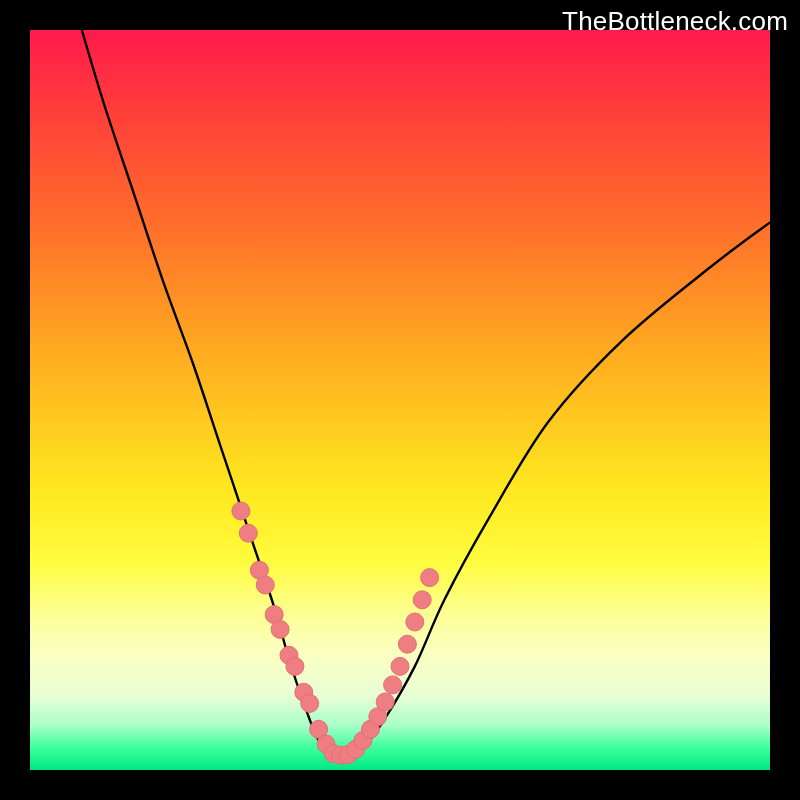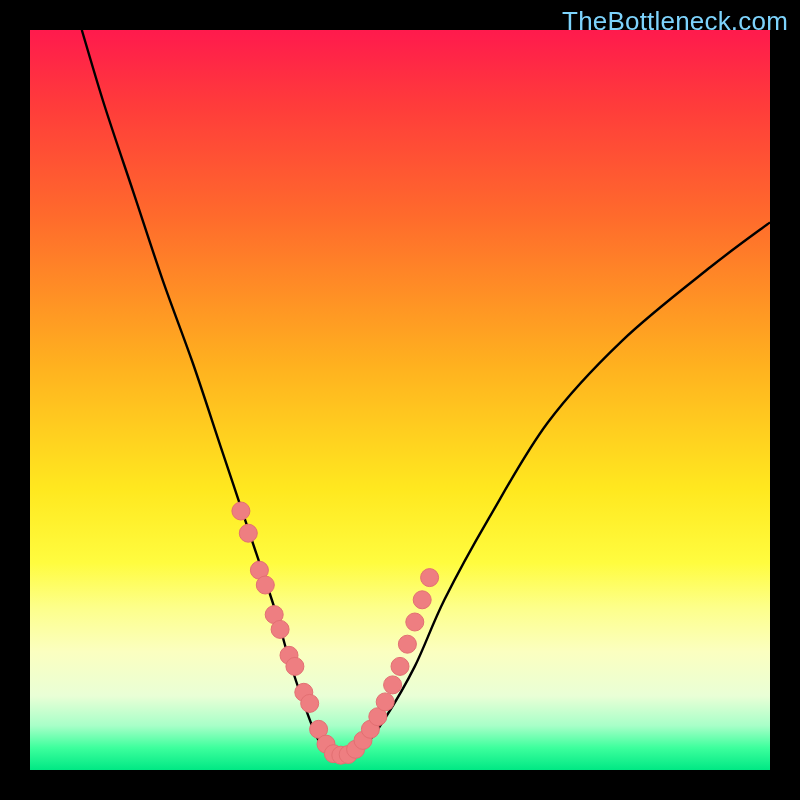--- a/index.html
+++ b/index.html
@@ -35,21 +35,21 @@
       #e9ffd6 90%,
       #a8ffc8 94%,
       #3dff9d 97%,
       #00e884 100%
     );
   }
   .watermark {
     position: absolute;
     top: 6px;
     right: 12px;
-    color: #7dd3fc;
+    color: #ffffff;
     font-size: 26px;
     font-weight: 500;
     letter-spacing: 0.2px;
     user-select: none;
   }
   svg.curve {
     position: absolute;
     left: 0;
     top: 0;
     width: 740px;

